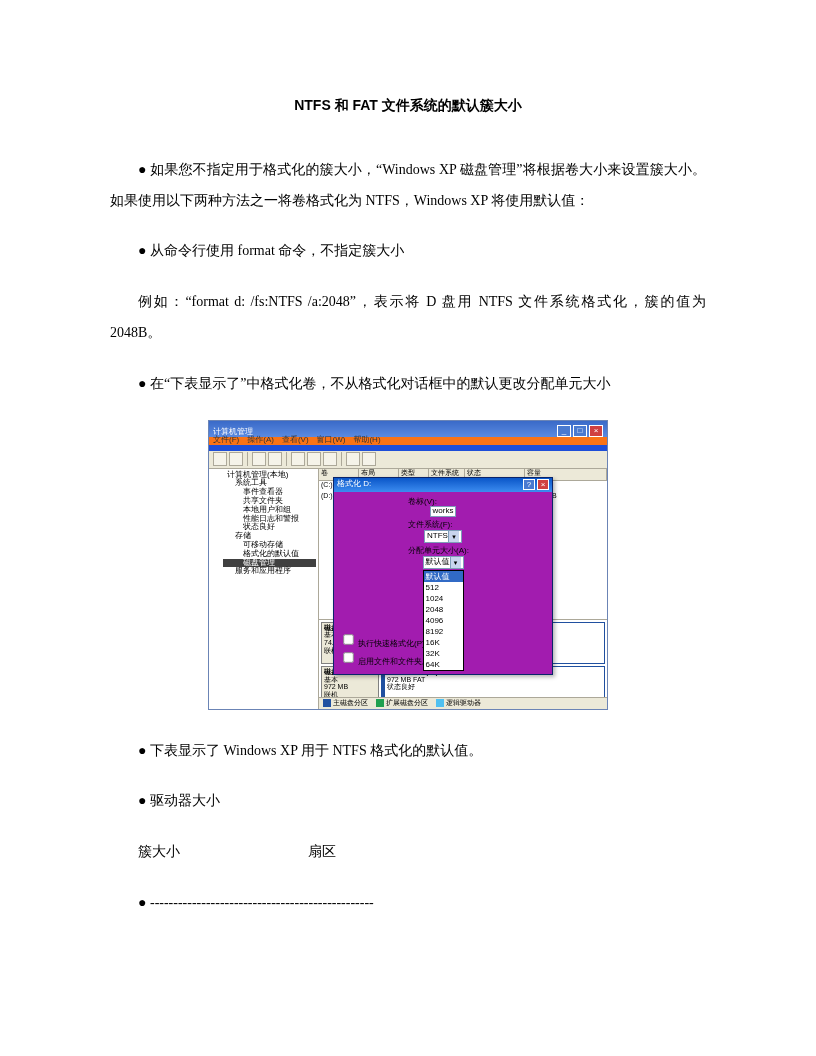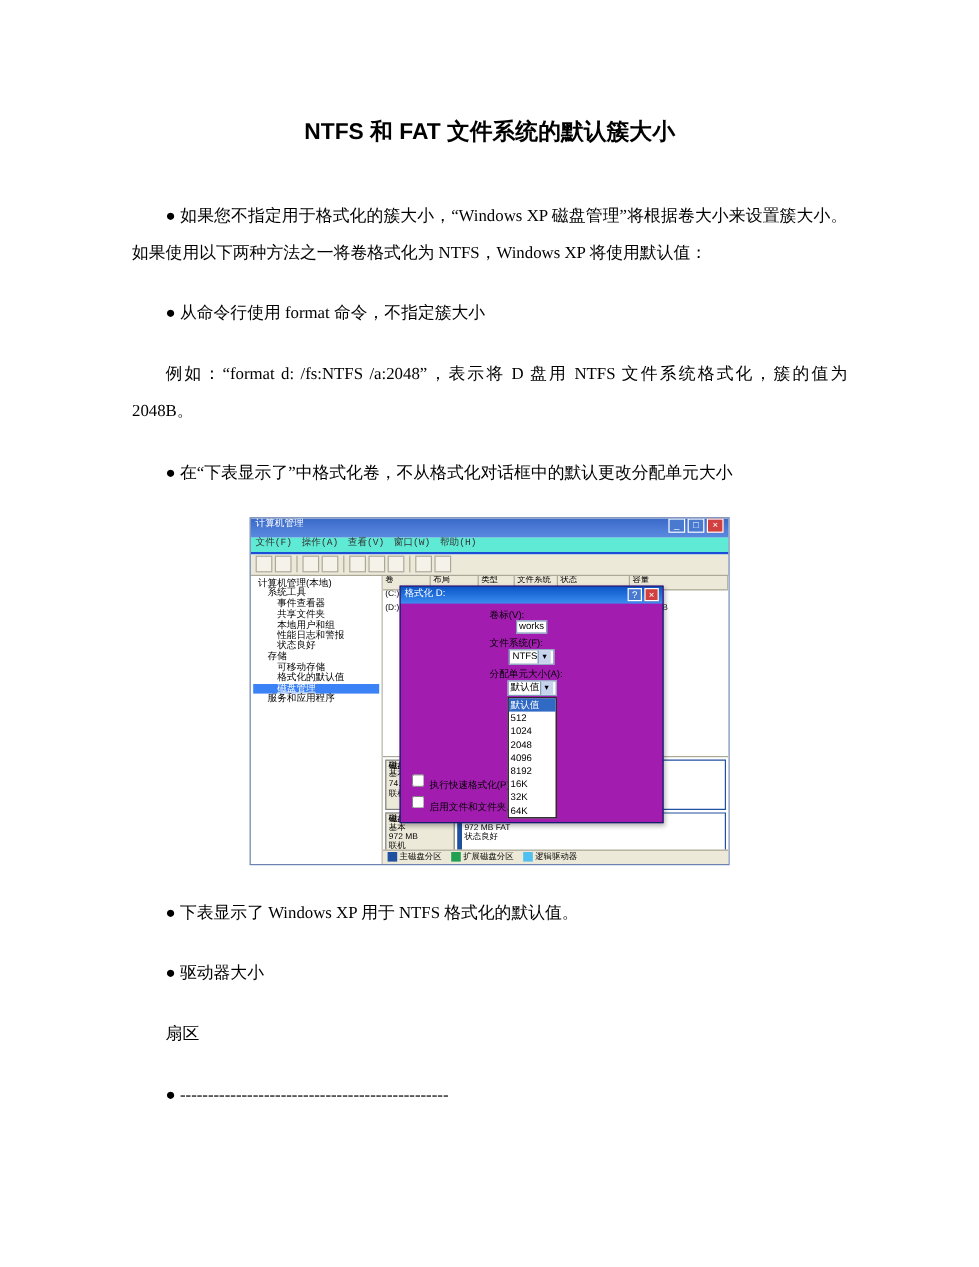--- a/index.html
+++ b/index.html
@@ -8,21 +8,21 @@
     height: 1056px;
     background: #fff;
     font-family: "SimSun", "宋体", serif;
     font-size: 14px;
     color: #000;
     padding: 90px 110px 60px 110px;
     line-height: 2.2;
   }
   .title {
     text-align: center;
-    font-size: 19px;
+    font-size: 14px;
     font-weight: bold;
     margin-bottom: 34px;
     font-family: "SimHei", "黑体", sans-serif;
   }
   .para {
     text-indent: 2em;
     margin-bottom: 20px;
     text-align: justify;
   }
   .bullet::before {
@@ -52,49 +52,48 @@
     font-size: 8px;
     line-height: 1.1;
     position: relative;
     overflow: hidden;
   }
   .shot .win-title {
     background: linear-gradient(#3a6ac8, #5a8ae0);
     color: #fff;
     height: 16px;
     display: flex;
-    align-items: flex-start;
+    align-items: flex-end;
     padding: 0 4px;
     justify-content: space-between;
   }
   .shot .win-ctrl {
     display: flex;
     gap: 2px;
   }
   .shot .win-ctrl span {
     width: 14px; height: 12px;
     background: #d04040;
     border: 1px solid #fff;
     display: inline-block;
     text-align: center;
     font-size: 8px;
     line-height: 10px;
   }
   .shot .win-ctrl span.min { background:#4a7ad0;}
   .shot .win-ctrl span.max { background:#4a7ad0;}
   .shot .menubar {
-    background: #5eead4;
-    border-bottom: 2px solid #1d4ed8;
+    background: #f97316;
+    border-bottom: 6px solid #1d4ed8;
     height: 14px;
     padding: 0 4px;
     display: flex;
     gap: 8px;
     align-items: center;
     color: #333;
-    font-family: Liberation Mono, monospace;
   }
   .shot .toolbar {
     background: #ece9d8;
     border-bottom: 1px solid #aca899;
     height: 18px;
     display: flex;
     align-items: center;
     padding: 0 4px;
     gap: 2px;
   }
@@ -115,24 +114,25 @@
   .shot .tree {
     width: 110px;
     border-right: 1px solid #aca899;
     background: #fff;
     padding: 2px;
     overflow: hidden;
   }
   .shot .tree .node {
     white-space: nowrap;
     padding-left: 4px;
+    margin-left: 12px;
   }
   .shot .tree .node.s1 { padding-left: 12px;}
   .shot .tree .node.s2 { padding-left: 20px;}
-  .shot .tree .hl { background:#3b82f6; color:#fff;text-decoration:underline;}
+  .shot .tree .hl { background:#404040; color:#fff;}
   .shot .right {
     flex: 1;
     position: relative;
     background: #fff;
     overflow: hidden;
   }
   .shot .vol-header {
     background: #ece9d8;
     border-bottom: 1px solid #aca899;
     display: flex;
@@ -406,16 +406,17 @@
         </div>
       </div>
     </div>
   </div>
 </div>
 
 <div class="para bullet">下表显示了 Windows XP 用于 NTFS 格式化的默认值。</div>
 <div class="para bullet">驱动器大小</div>
 
 <div class="tbl-row">
+  <span class="c2">簇大小</span>
   <span class="c3">扇区</span>
 </div>
 
 <div class="para bullet">------------------------------------------------</div>
 
 </body></html>

